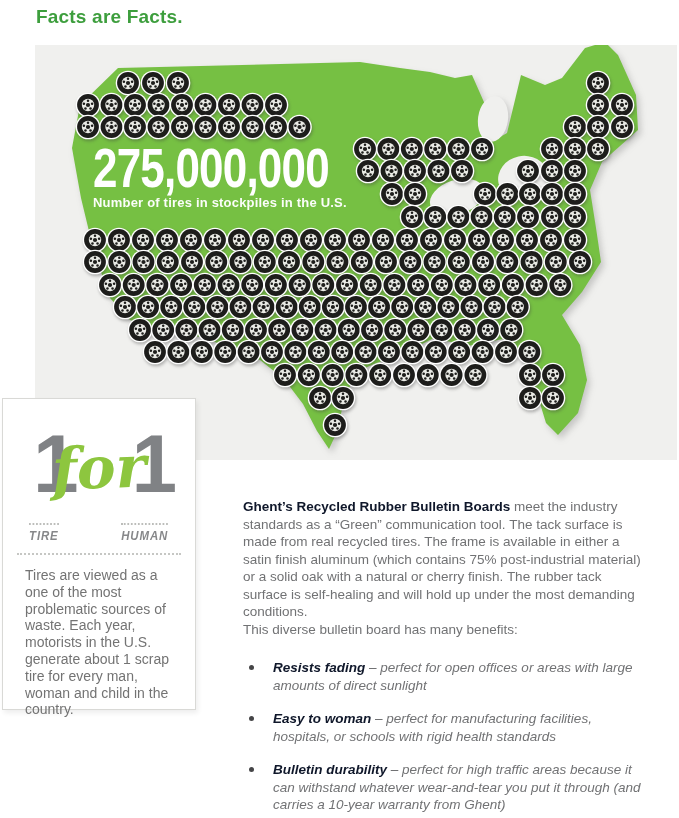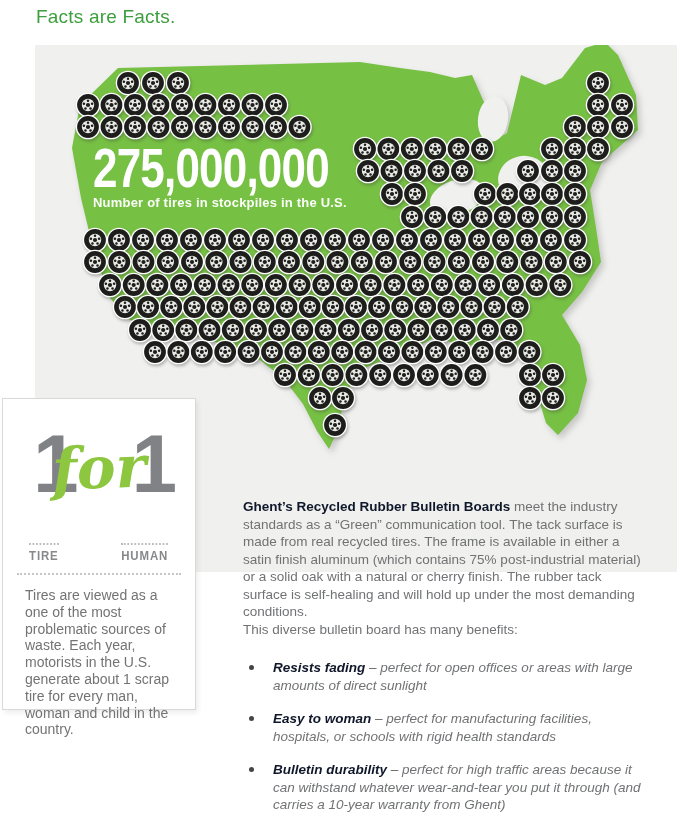--- a/index.html
+++ b/index.html
@@ -6,26 +6,26 @@
   html,body { width:679px; height:818px; }
   body {
     position:relative; width:679px; height:818px; overflow:hidden;
     background:#ffffff; font-family:"Liberation Sans", sans-serif;
     -webkit-font-smoothing:antialiased;
   }
 
   
   .page-heading {
     position:absolute; left:36px; top:6px;
-    font-size:19px; font-weight:normal; color:#3d9e3d; letter-spacing:.2px;
+    font-size:19px; font-weight:bold; color:#3d9e3d; letter-spacing:.2px;
   }
 
   
   .map-panel {
-    position:absolute; left:35px; top:45px; width:642px; height:527px;
+    position:absolute; left:35px; top:45px; width:642px; height:415px;
     background:#f0f0ee; overflow:hidden;
   }
   .map-svg { position:absolute; left:0; top:0; width:642px; height:415px; }
   .map-shape { filter:drop-shadow(3px 4px 3px rgba(90,90,90,.28)); }
   .tires    { filter:drop-shadow(1.5px 2px 1.5px rgba(60,60,60,.35)); }
 
   .stat {
     position:absolute; left:58px; top:96px; color:#ffffff; line-height:1;
   }
   .stat-number {
@@ -52,21 +52,21 @@
   }
   .one-left  { left:30px; }
   .one-right { right:18px; }
   .for-word {
     position:absolute; left:50%; top:14px; transform:translateX(-50%) rotate(-2deg);
     font-family:"DejaVu Serif", serif; font-style:italic; font-weight:bold;
     font-size:58px; line-height:58px; color:#8dc63f; z-index:2;
   }
   .ratio-labels {
     position:relative; display:flex; justify-content:space-between;
-    padding:0 24px; margin-top:32px;
+    padding:0 24px; margin-top:12px;font-style:italic;
   }
   .rlabel {
     display:inline-block; border-top:2px dotted #bcbdba; padding-top:3px;
     font-size:13px; font-weight:bold; color:#87888a; letter-spacing:1px;
     transform:scaleX(.88); transform-origin:center;
   }
   .dotted-sep { margin:10px 14px 0 14px; border-top:2px dotted #c6c7c4; }
   .card-text {
     margin:12px 22px 7px 22px; font-size:14px; line-height:16.8px; color:#737373;
   }

